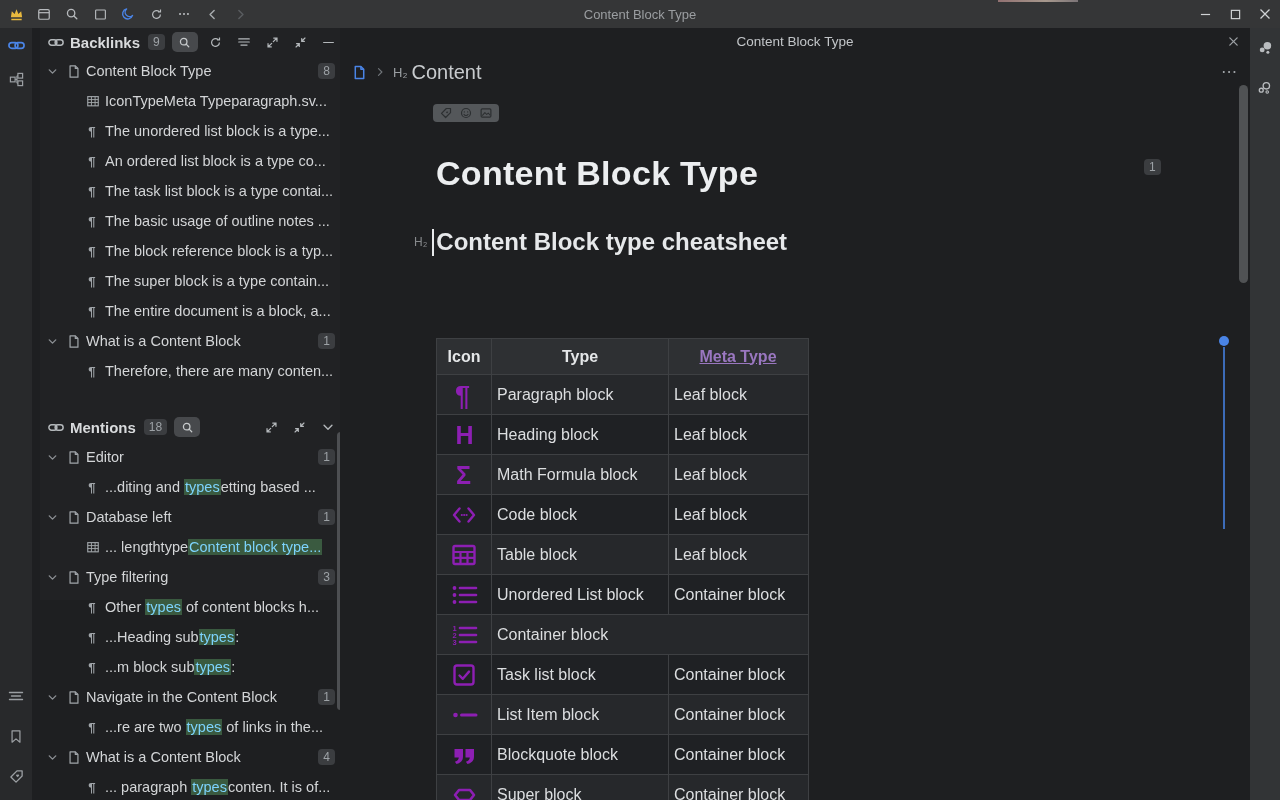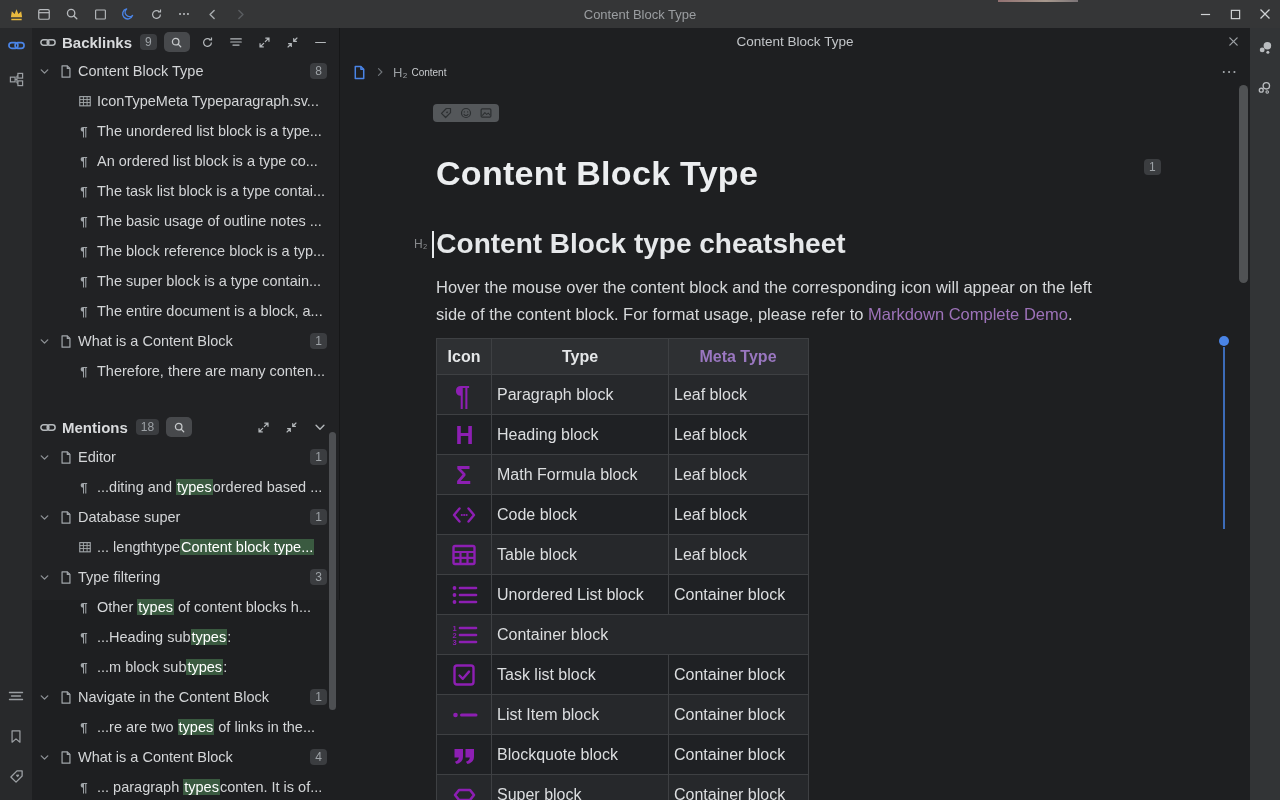--- a/index.html
+++ b/index.html
@@ -19,59 +19,59 @@
   .tb-win .wbtn{width:30px;height:28px;display:flex;align-items:center;justify-content:center;color:#cfd2d4;}
   .accent-strip{position:absolute;left:998px;top:0;width:80px;height:2px;opacity:.7;
     background:linear-gradient(90deg,#b98a8a,#d8c3b2 60%,#9a8f93);}
   
   #leftdock{position:absolute;left:0;top:28px;width:32px;height:772px;background:#28292b;}
   .dock-ic{width:32px;height:34px;display:flex;align-items:center;justify-content:center;color:#9b9fa3;}
   .dock-ic.active{color:var(--accent-blue);}
   .dock-bottom{position:absolute;left:0;bottom:4px;width:32px;}
   .dock-bottom .dock-ic{height:40px;}
   
-  #sidebar{position:absolute;left:32px;top:28px;width:308px;height:572px;background:#212224;border-right:1px solid #161718;}
+  #sidebar{position:absolute;left:40px;top:28px;width:308px;height:572px;background:#212224;border-right:1px solid #161718;}
   .panel-head{display:flex;align-items:center;height:28px;padding:0 12px 0 8px;color:#b4b8bb;}
   .panel-head .ph-title{font-size:15px;font-weight:bold;color:#d8dadc;margin:0 8px 0 6px;}
   .badge{background:#3b3d40;color:#9da2a6;font-size:12px;line-height:16px;border-radius:4px;padding:0 5px;min-width:16px;text-align:center;}
   .search-btn{width:26px;height:20px;background:#47494c;border-radius:5px;display:flex;align-items:center;justify-content:center;margin-left:7px;color:#c6c9cb;}
   .ph-group{margin-left:auto;display:flex;align-items:center;gap:15px;color:#b4b8bb;}
   #mentions-head{margin-top:26px;height:30px;}
   .tree .trow{display:flex;align-items:center;height:30px;padding:0 12px 0 6px;font-size:14.5px;color:#d3d5d7;}
   .tree .trow.lvl1{padding-left:25px;}
   .chev{width:14px;margin-right:6px;color:#8b8f93;flex:0 0 auto;}
   .ticon-s{width:16px;margin-right:4px;color:#a0a5a9;flex:0 0 auto;display:flex;justify-content:center;}
   .tlabel{flex:1;white-space:nowrap;overflow:hidden;text-overflow:ellipsis;}
   .trow .badge{margin-left:auto;flex:0 0 auto;}
-  .hl{background:var(--hl-green);color:#ffffff;border-radius:2px;padding:8px 1px;}
+  .hl{background:var(--hl-green);color:#7dd3fc;border-radius:2px;padding:8px 1px;}
   #mention-scrollbar{position:absolute;right:3px;top:404px;width:7px;height:278px;background:#4d4f52;border-radius:4px;}
   
   #main{position:absolute;left:340px;top:28px;width:910px;height:772px;background:#1e1f21;}
   #tabbar{position:absolute;left:0;top:0;width:910px;height:26px;display:flex;align-items:center;justify-content:center;font-size:13.5px;color:#c2c5c8;}
   #tab-close{position:absolute;right:10px;top:6px;width:14px;height:14px;color:#9da1a5;display:flex;align-items:center;justify-content:center;}
   #breadcrumb{position:absolute;left:0;top:30px;height:28px;display:flex;align-items:center;padding-left:12px;gap:7px;}
   .bc-sep{color:#6f7478;}
   .bc-tag{font-size:13px;color:#9b9fa3;}
-  .bc-label{font-size:10px;color:#c8cbce;}
+  .bc-label{font-size:20px;color:#c8cbce;}
   #bc-more{position:absolute;left:881px;top:34px;color:#9da1a5;font-size:16px;letter-spacing:1px;}
   #doc-toolbar{position:absolute;left:93px;top:76px;height:18px;background:#54575a;border-radius:4px;display:flex;align-items:center;gap:8px;padding:0 7px;color:#2c2f31;}
   #doc-title{position:absolute;left:96px;top:126px;font-size:34px;font-weight:bold;color:#eceef0;letter-spacing:.3px;}
   #title-badge{position:absolute;left:804px;top:131px;}
   #h2-row{position:absolute;left:74px;top:200px;display:flex;align-items:center;}
   .gutter-tag{font-size:12px;color:#87898c;margin-right:5px;}
   .caret{width:2px;height:27px;background:#e8eaec;margin-right:2px;}
-  #h2-text{font-size:28px;font-weight:bold;color:#e6e8ea;}
+  #h2-text{font-size:24px;font-weight:bold;color:#e6e8ea;}
   #doc-para{position:absolute;left:96px;top:246px;font-size:16.5px;line-height:27px;color:#d6d8da;}
   .doc-link{color:var(--link-purple);text-decoration:none;}
   
   #ctable{position:absolute;left:96px;top:310px;width:373px;border:1px solid #3e4043;}
   .ct-row{display:grid;grid-template-columns:54px 177px 139px;text-align:right;}
   .ct-head{height:35px;background:#2e3033;}
   .ct-head .cell{display:flex;align-items:center;justify-content:center;font-size:16px;font-weight:bold;color:#e4e6e8;}
-  .ct-head .cell.meta{color:var(--meta-purple);}
+  .ct-head .cell.meta{color:var(--meta-purple);text-decoration:underline;}
   #ct-body .ct-row{height:40px;border-top:1px solid #3e4043;}
   #ct-body .ct-row:nth-child(odd){background:#26282b;}
   #ct-body .ct-row:nth-child(even){background:#1f2124;}
   .cell{border-left:1px solid #3e4043;display:flex;align-items:center;}
   .cell:first-child{border-left:none;justify-content:center;}
   .cell.txt{padding-left:5px;font-size:16px;color:#dcdee0;}
   .cell .bicon{color:var(--block-purple);display:flex;align-items:center;justify-content:center;}
   
   #edit-scrollbar{position:absolute;left:899px;top:57px;width:9px;height:198px;background:#505254;border-radius:5px;}
   #blue-dot{position:absolute;left:879px;top:308px;width:10px;height:10px;border-radius:50%;background:var(--accent-blue);}
@@ -454,36 +454,36 @@
         <span class="chev" style="visibility: hidden;">
           <svg viewBox="0 0 16 16" width="13" height="13">
             <path d="M4 6 l4 4 4-4" fill="none" stroke="currentColor" stroke-width="1.7" stroke-linecap="round" stroke-linejoin="round"></path>
           </svg>
         </span>
         <span class="ticon-s">
           <svg viewBox="0 0 16 16" width="15" height="15">
             <text x="2.5" y="13" font-size="14" font-weight="bold" fill="currentColor">¶</text>
           </svg>
         </span>
-        <span class="tlabel"><span>...diting and </span><span class="hl">types</span><span>ordered based ...</span></span>
+        <span class="tlabel"><span>...diting and </span><span class="hl">types</span><span>etting based ...</span></span>
 
       </div>
       <div class="trow lvl0">
         <span class="chev">
           <svg viewBox="0 0 16 16" width="13" height="13">
             <path d="M4 6 l4 4 4-4" fill="none" stroke="currentColor" stroke-width="1.7" stroke-linecap="round" stroke-linejoin="round"></path>
           </svg>
         </span>
         <span class="ticon-s">
           <svg viewBox="0 0 16 16" width="14" height="15">
             <path d="M3.5 1.5h6l3 3v10h-9z" fill="none" stroke="currentColor" stroke-width="1.4" stroke-linejoin="round"></path>
             <path d="M9.5 1.5v3h3" fill="none" stroke="currentColor" stroke-width="1.4" stroke-linejoin="round"></path>
           </svg>
         </span>
-        <span class="tlabel"><span>Database super</span></span>
+        <span class="tlabel"><span>Database left</span></span>
         <span class="badge">1</span>
       </div>
       <div class="trow lvl1">
         <span class="chev" style="visibility: hidden;">
           <svg viewBox="0 0 16 16" width="13" height="13">
             <path d="M4 6 l4 4 4-4" fill="none" stroke="currentColor" stroke-width="1.7" stroke-linecap="round" stroke-linejoin="round"></path>
           </svg>
         </span>
         <span class="ticon-s">
           <svg viewBox="0 0 16 16" width="14" height="14">
@@ -666,24 +666,20 @@
 
   <div id="doc-title">Content Block Type</div>
   <span class="badge" id="title-badge">1</span>
 
   <div id="h2-row">
     <span class="gutter-tag">H₂</span>
     <span class="caret"></span>
     <span id="h2-text">Content Block type cheatsheet</span>
   </div>
 
-  <div id="doc-para">
-    <span>Hover the mouse over the content block and the corresponding icon will appear on the left</span><br>
-    <span>side of the content block. For format usage, please refer to </span><a class="doc-link" href="#">Markdown Complete Demo</a><span>.</span>
-  </div>
 
   <div id="ctable">
     <div class="ct-row ct-head">
       <span class="cell">Icon</span>
       <span class="cell">Type</span>
       <span class="cell meta">Meta Type</span>
     </div>
     <div id="ct-body">
 
     <div class="ct-row lvl0">

